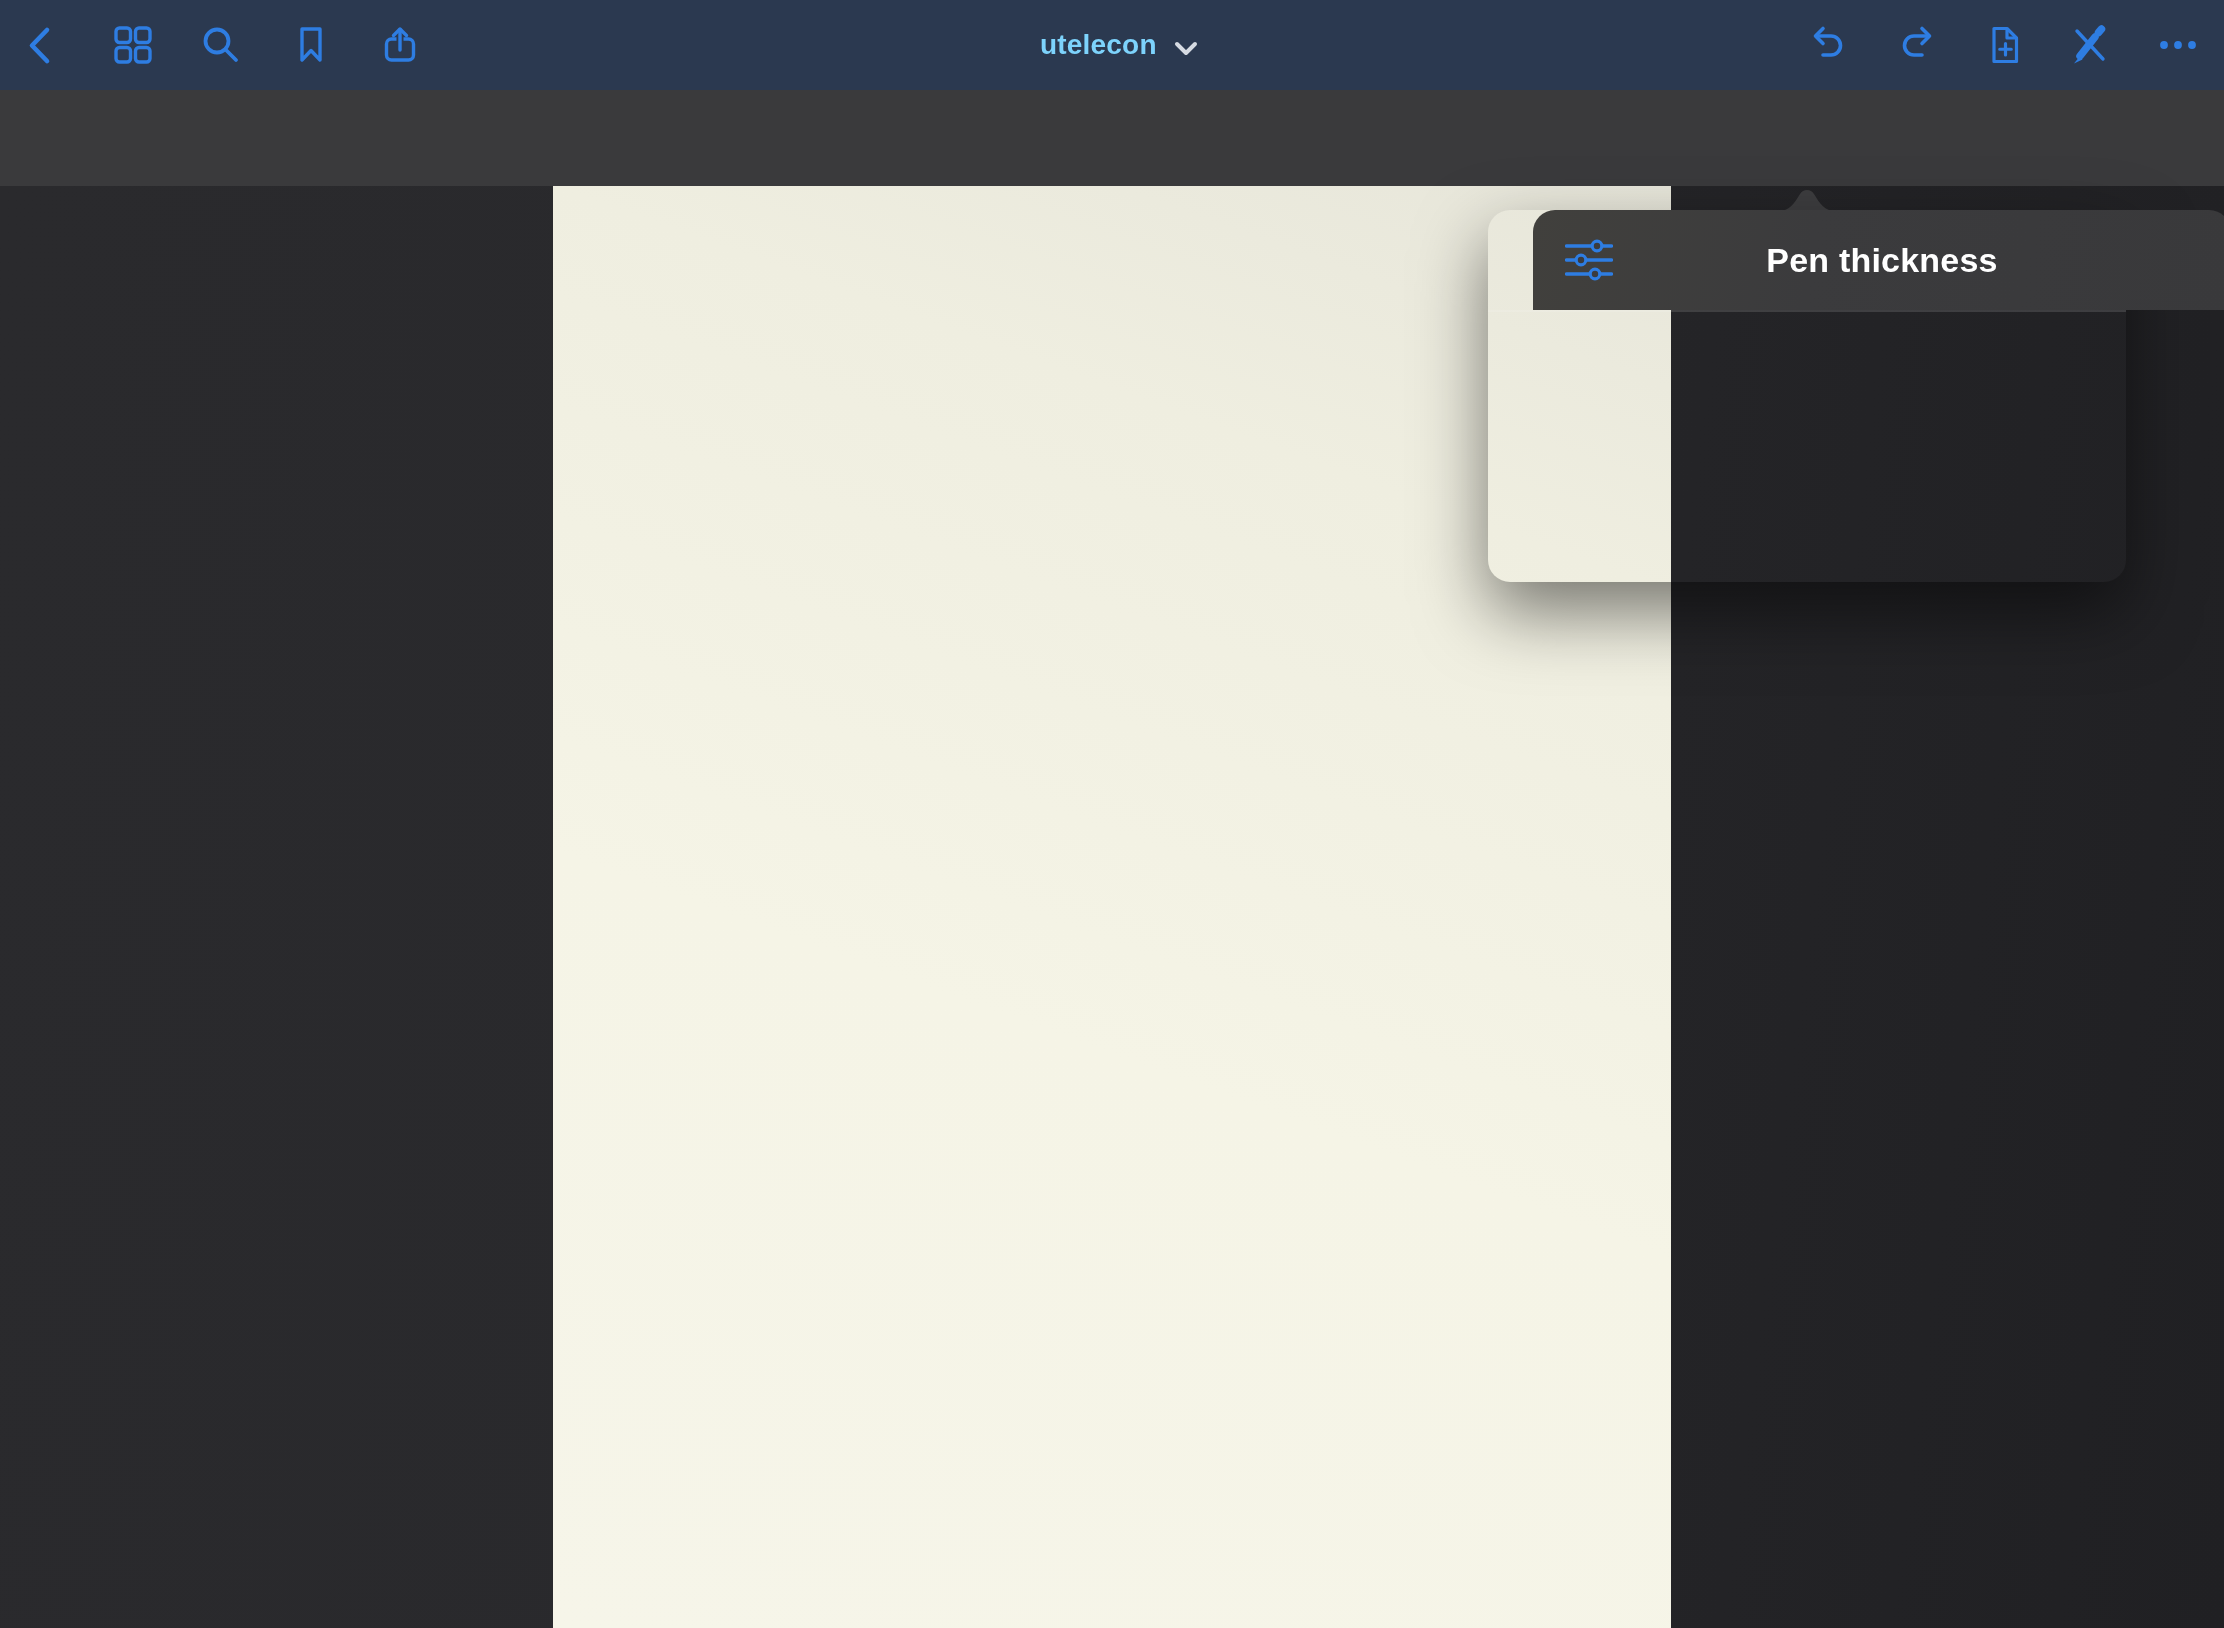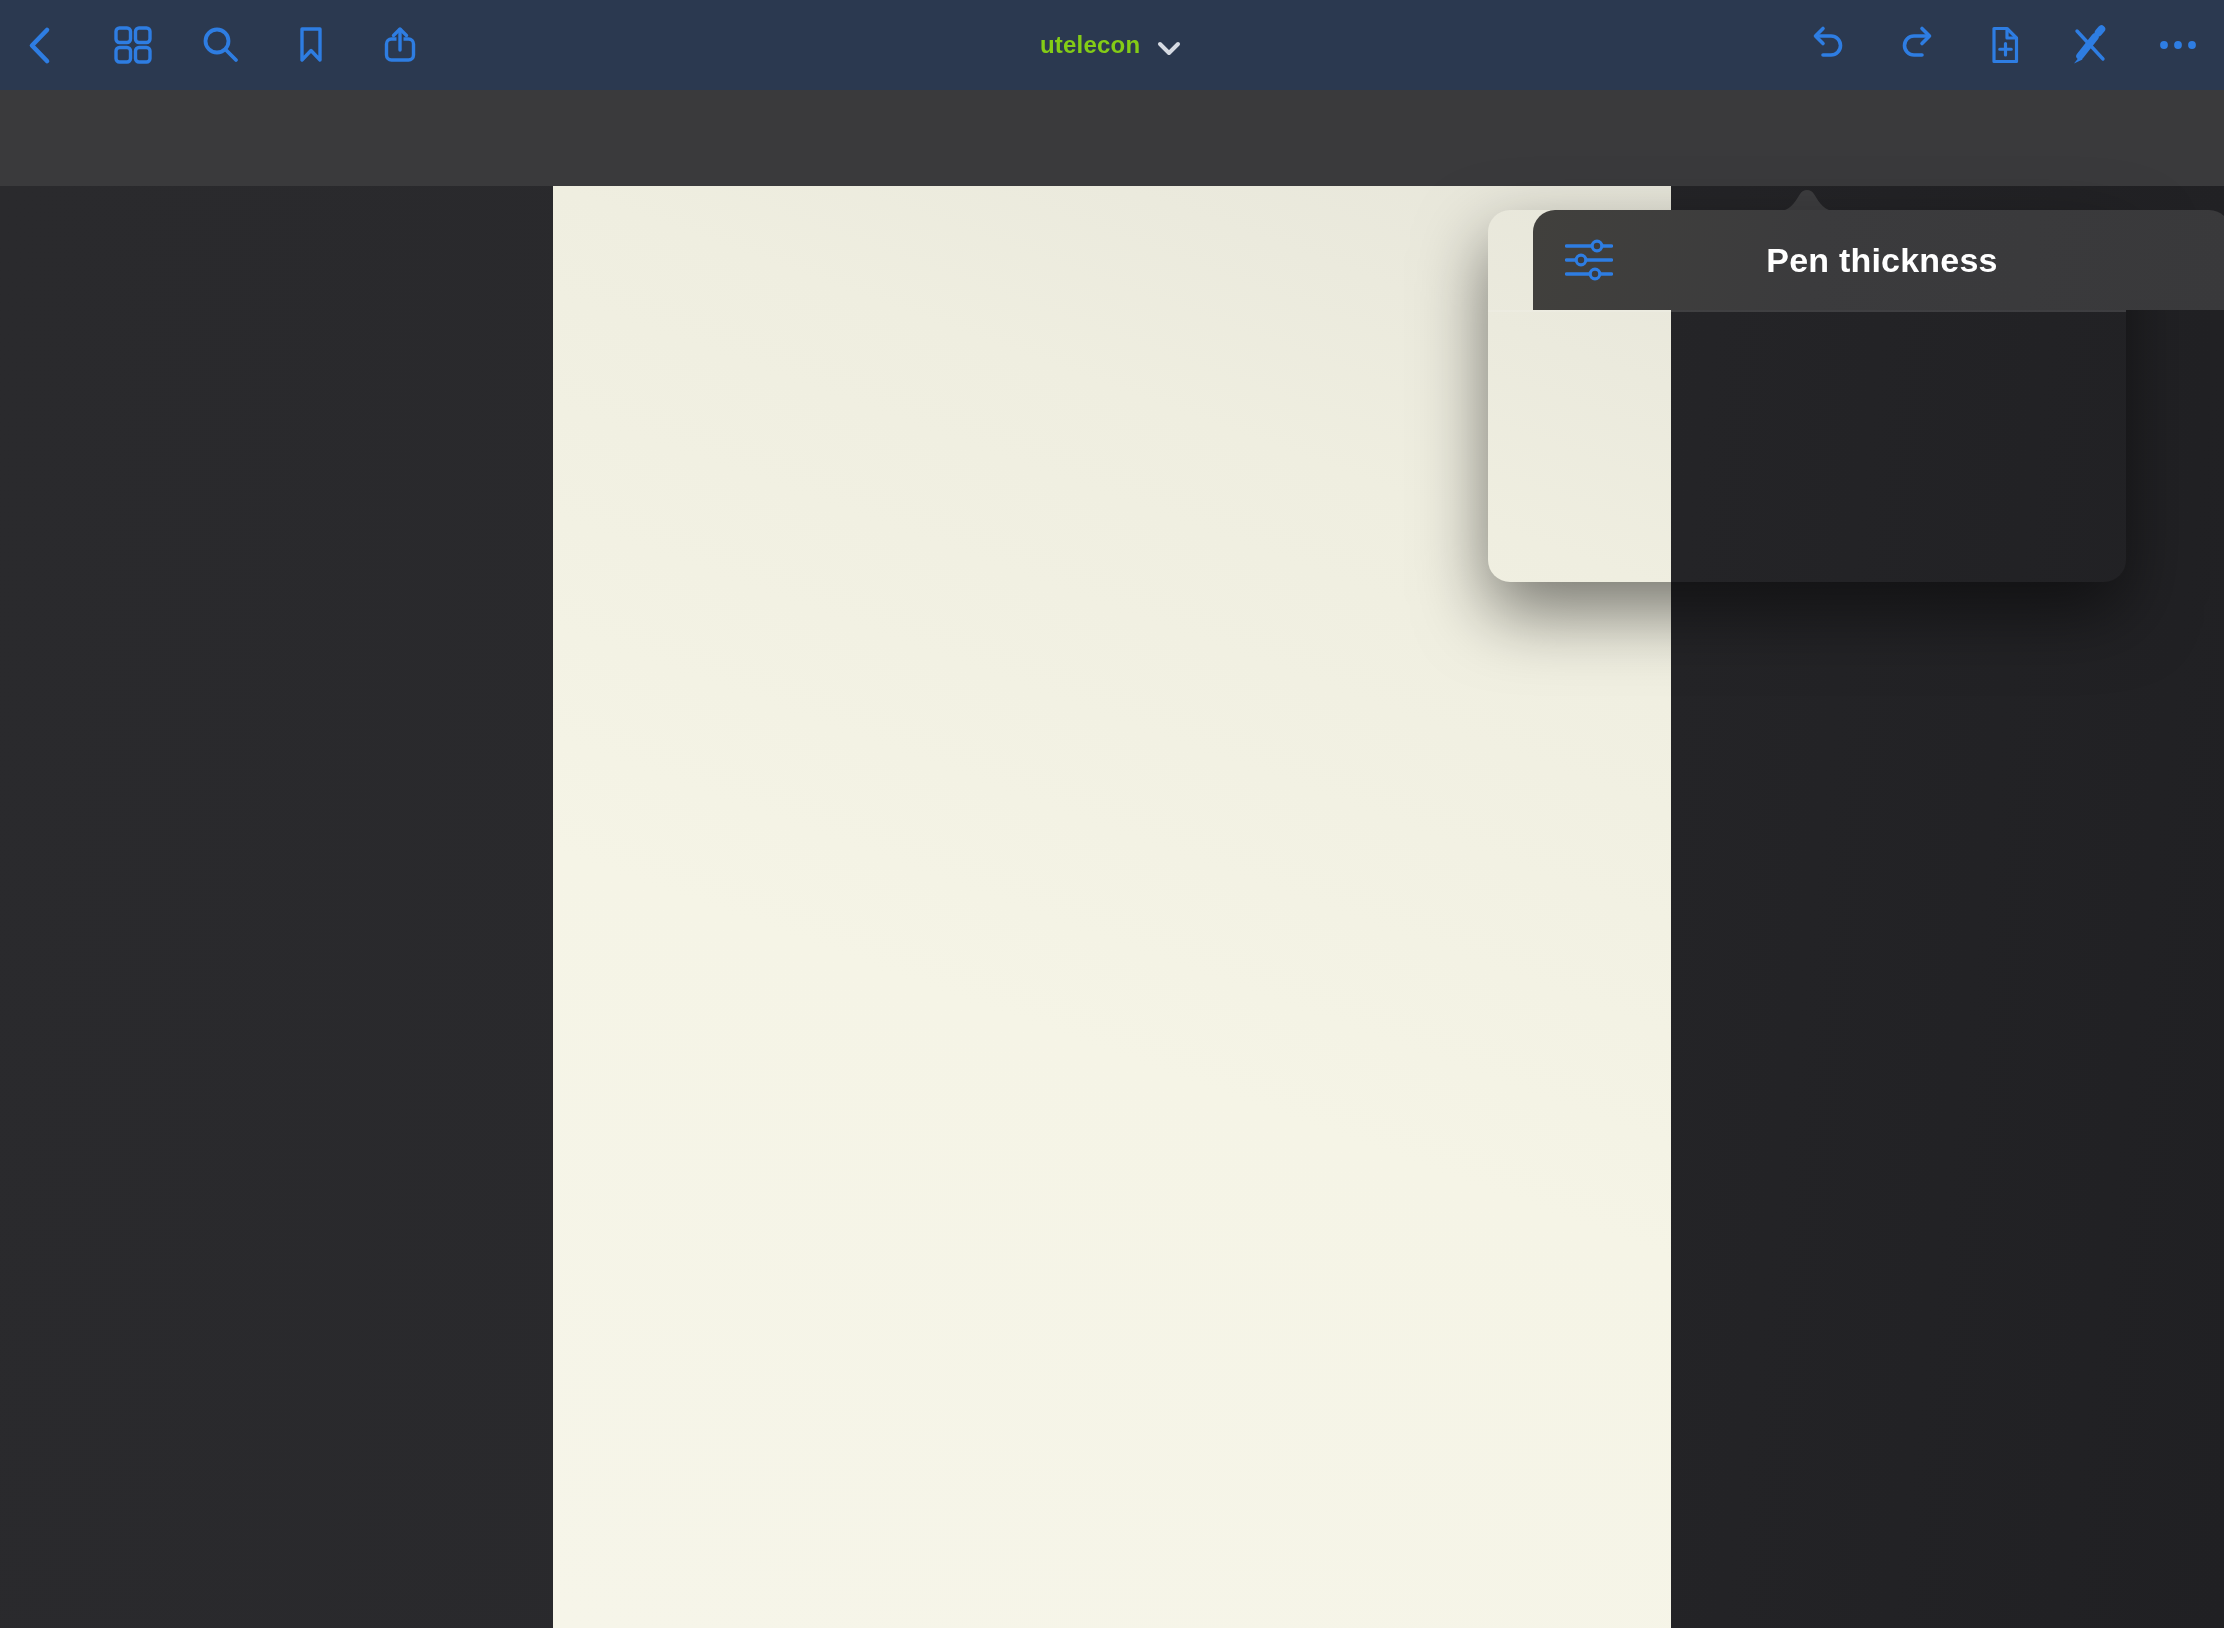--- a/index.html
+++ b/index.html
@@ -11,21 +11,21 @@
   *{margin:0;padding:0;box-sizing:border-box;}
   html,body{width:2224px;height:1628px;overflow:hidden;background:#222;
     font-family:"Liberation Sans","DejaVu Sans",sans-serif;}
   #app{position:relative;width:2224px;height:1628px;}
 
   
   .topbar{position:absolute;left:0;top:0;width:2224px;height:90px;background:var(--topbar);}
   .tb-btn{position:absolute;top:23px;width:44px;height:44px;display:flex;align-items:center;justify-content:center;}
   .tb-btn svg{width:44px;height:44px;display:block;}
   .title-group{position:absolute;left:1040px;top:0;height:90px;display:flex;align-items:center;gap:16px;}
-  .doc-title{color:#84cc16;font-size:24px;font-weight:700;letter-spacing:.2px;}
+  .doc-title{color:#7dd3fc;font-size:28px;font-weight:700;letter-spacing:.2px;}
   .title-chevron svg{width:26px;height:20px;display:block;margin-top:6px;}
 
   
   .toolbar{position:absolute;left:0;top:90px;width:2224px;height:96px;background:var(--toolbar);}
   .tool{position:absolute;top:105px;width:66px;height:66px;display:flex;align-items:center;justify-content:center;}
   .tool svg{width:64px;height:64px;display:block;overflow:visible;}
   .vdivider{position:absolute;border-radius:2px;}
   .swatch{position:absolute;border-radius:50%;}
   .swatch-ring{position:absolute;border-radius:50%;background:#47474b;display:flex;align-items:center;justify-content:center;}
   .swatch-inner{width:44px;height:44px;border-radius:50%;background:#000;display:flex;align-items:center;justify-content:center;}

